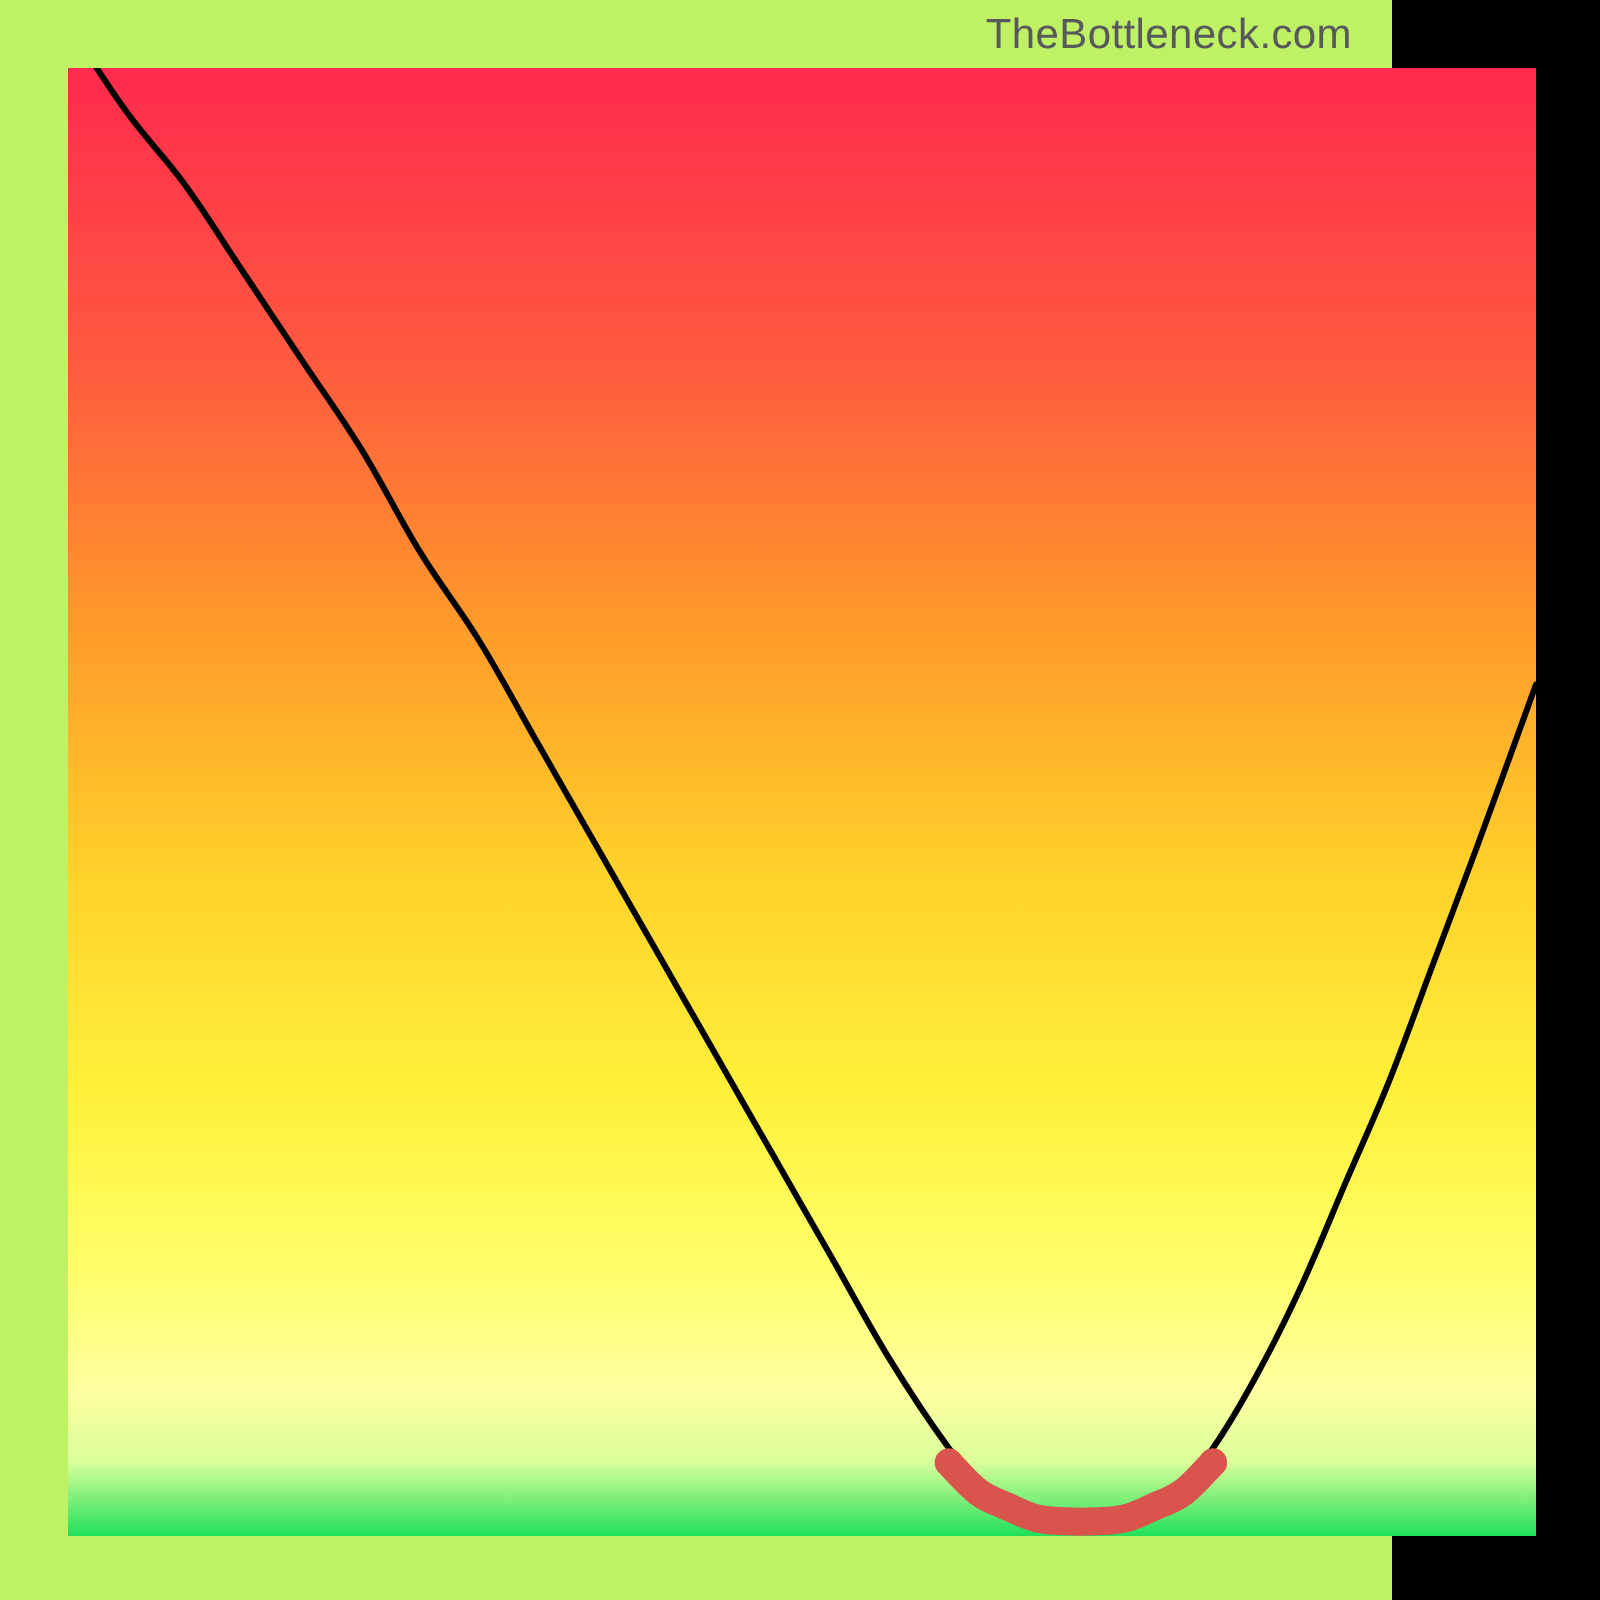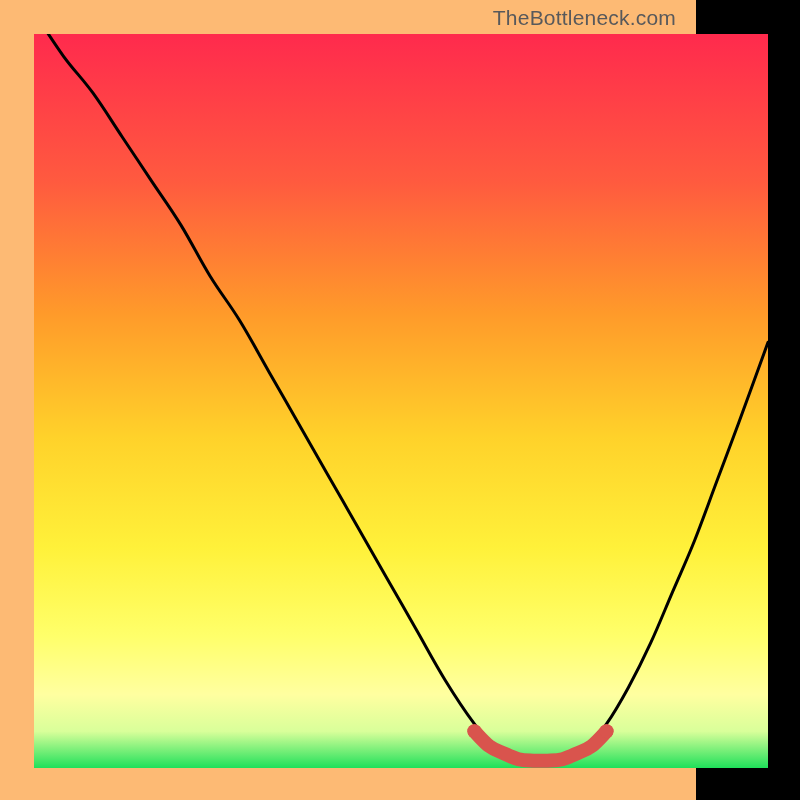--- a/index.html
+++ b/index.html
@@ -7,21 +7,21 @@
     padding: 0;
     width: 800px;
     height: 800px;
     background: #000;
     overflow: hidden;
   }
   .frame {
     position: relative;
     width: 696px;
     height: 800px;
-    background: #fdba74;
+    background: #bef264;
   }
   .plot-area {
     position: absolute;
     left: 34px;
     top: 34px;
     width: 734px;
     height: 734px;
     
     background: linear-gradient(to bottom,
       #ff2a4d 0%,

